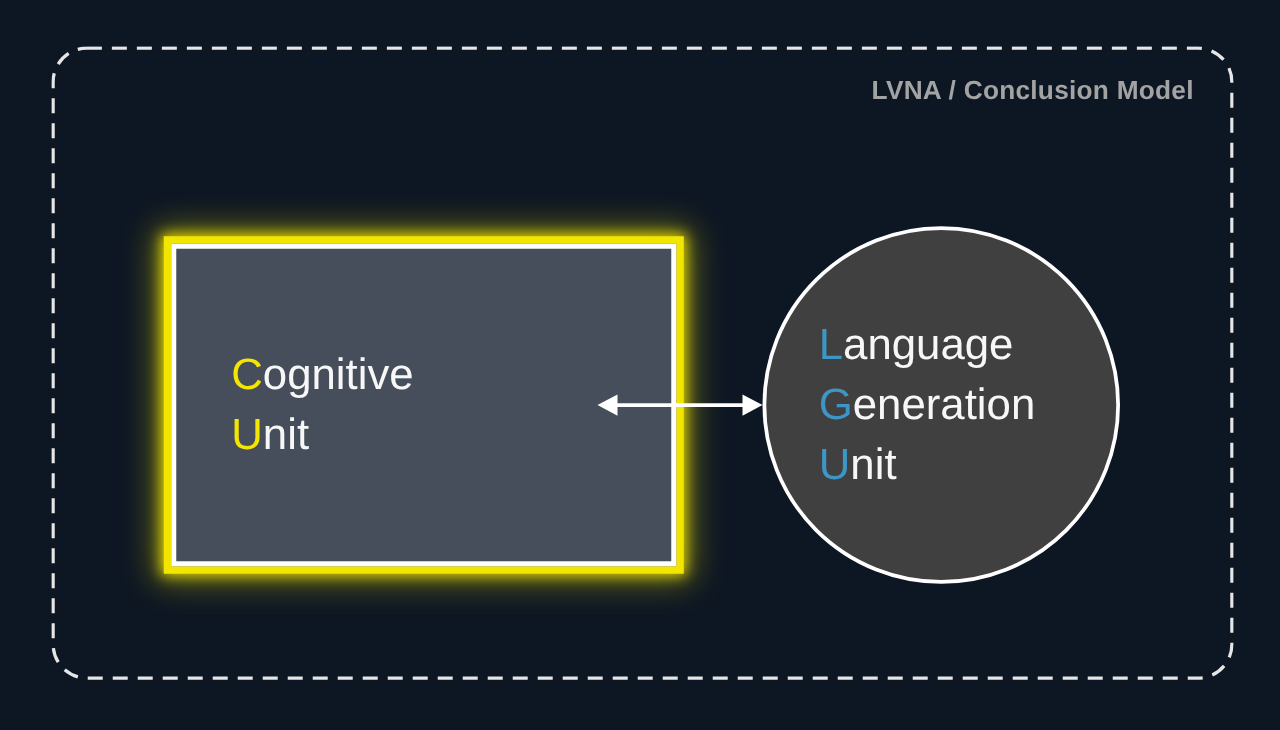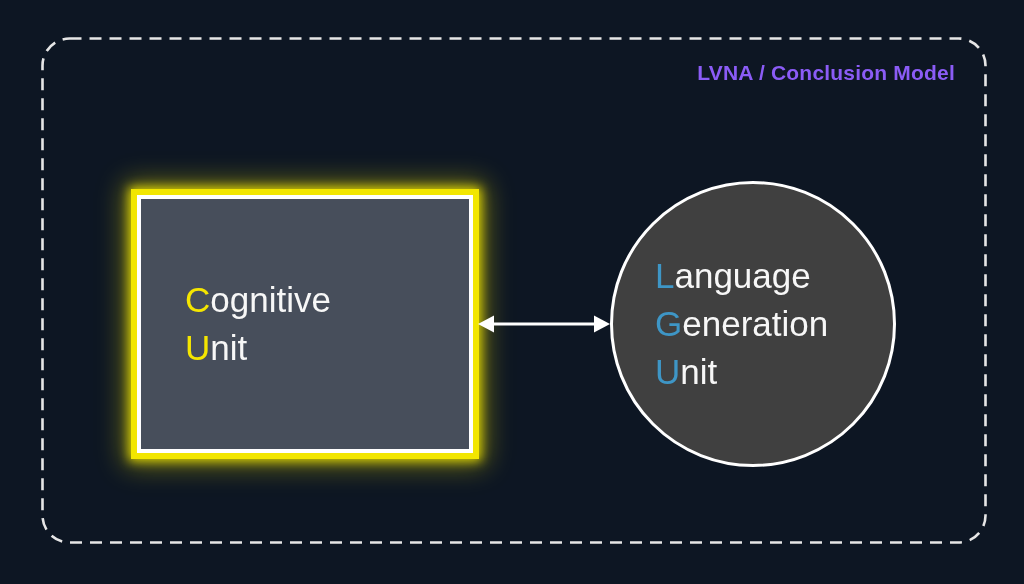--- a/index.html
+++ b/index.html
@@ -17,31 +17,31 @@
   
   .frame-svg {
     position: absolute;
     left: 41px; top: 37px;
     width: 946px; height: 507px;
   }
   
   .model-title {
     position: absolute;
     top: 61px; right: 69px;
-    color: #8b5cf6;
+    color: #a3a3a3;
     font-size: 21px;
     font-weight: 700;
     letter-spacing: 0.2px;
     white-space: nowrap;
   }
   
   .ccu-box {
     position: absolute;
     left: 137px; top: 195px;
-    width: 336px; height: 258px;
+    width: 404px; height: 258px;
     background: #474e5b;
     border: 4px solid #ffffff;
     box-shadow:
       0 0 0 6px #f2e600,
       0 0 10px 8px rgba(242, 230, 0, 0.85),
       0 0 26px 12px rgba(242, 230, 0, 0.45);
     display: flex;
     flex-direction: column;
     justify-content: center;
     padding-left: 44px;

